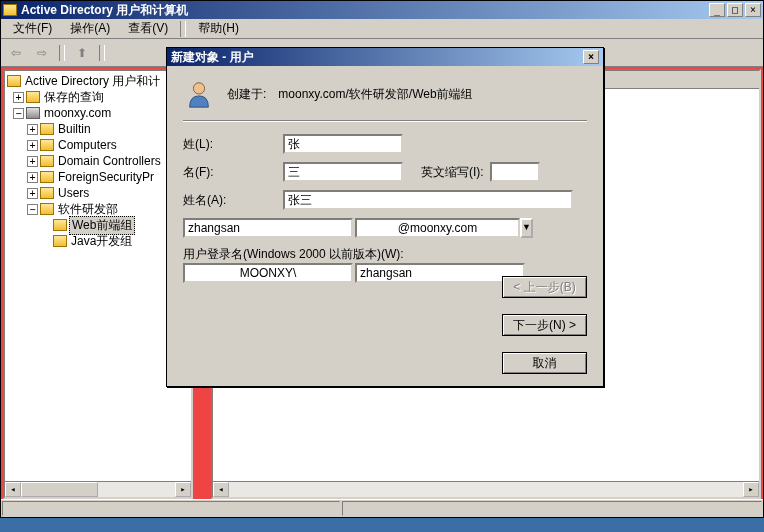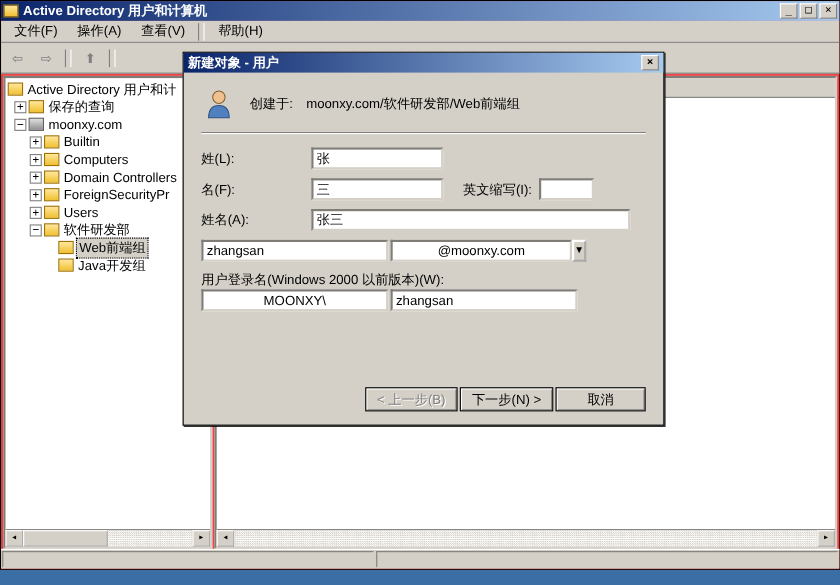--- a/index.html
+++ b/index.html
@@ -13,21 +13,21 @@
 .win-btn { width: 16px; height: 14px; background: #d4d0c8; border: 1px solid #fff; border-right-color: #808080; border-bottom-color: #808080; font-size: 10px; line-height: 12px; text-align: center; color: #000; cursor: pointer; font-family: monospace; }
 .folder-icon-sm { display: inline-block; width: 14px; height: 12px; background: linear-gradient(#ffe79c, #f0c030); border: 1px solid #a07000; }
 
 .menubar { height: 20px; background: #d4d0c8; border-bottom: 1px solid #808080; display: flex; align-items: center; padding: 0 4px; gap: 2px; }
 .menu-item { padding: 2px 8px; cursor: pointer; }
 .menu-sep-v { width: 6px; height: 16px; border-left: 1px solid #808080; border-right: 1px solid #fff; margin: 0 2px; }
 
 .toolbar { height: 28px; background: #d4d0c8; border-bottom: 1px solid #808080; display: flex; align-items: center; padding: 0 4px; gap: 4px; }
 .tool-btn { width: 22px; height: 22px; border: 1px solid transparent; display: flex; align-items: center; justify-content: center; color: #808080; }
 
-.client-area { position: absolute; top: 68px; left: 2px; right: 2px; bottom: 18px; display: flex; }
+.client-area { position: absolute; top: 68px; left: 2px; right: 2px; bottom: 18px; display: flex; gap: 16px; }
 .tree-pane { width: 190px; background: #fff; border: 2px inset #d4d0c8; overflow: auto; position: relative; }
 .tree { padding: 2px; white-space: nowrap; }
 .tree-node { display: flex; align-items: center; height: 16px; gap: 2px; }
 .tree-indent { display: inline-block; }
 .expander { width: 11px; height: 11px; border: 1px solid #808080; background: #fff; text-align: center; line-height: 9px; font-size: 10px; font-family: monospace; cursor: pointer; }
 .node-icon { width: 14px; height: 12px; display: inline-block; }
 .folder-icon { background: linear-gradient(#ffe79c, #f0c030); border: 1px solid #a07000; }
 .server-icon { background: linear-gradient(#e0e0e0, #909090); border: 1px solid #606060; }
 .node-label { padding: 0 2px; }
 .node-label.selected { background: #d4d0c8; border: 1px dotted #000; }
@@ -54,21 +54,21 @@
 .form-label { width: 100px; }
 .input-sunken { background: #fff; border: 2px inset #d4d0c8; height: 20px; padding: 1px 3px; font-size: 12px; }
 .input-sunken[readonly] { background: #fff; text-align: center; }
 .login-row { margin-top: 6px; }
 .login-inputs { display: flex; gap: 2px; margin-top: 0; margin-bottom: 8px; }
 .login-inputs .left { width: 170px; }
 .login-inputs .right { width: 170px; position: relative; }
 .select-wrap { display: flex; }
 .select-wrap .input-sunken { flex: 1; }
 .select-wrap .drop-btn { width: 16px; height: 20px; background: #d4d0c8; border: 2px outset #fff; font-size: 9px; text-align: center; line-height: 14px; cursor: pointer; }
-.buttons-row { position: absolute; bottom: 12px; right: 16px; display: flex; gap: 2px; }
+.buttons-row { position: absolute; bottom: 12px; right: 16px; display: flex; gap: 16px; flex-direction: column; }
 .btn { min-width: 82px; height: 22px; background: #d4d0c8; border: 1px solid #000; box-shadow: inset 1px 1px 0 #fff, inset -1px -1px 0 #808080; padding: 0 10px; cursor: pointer; font-size: 12px; }
 .btn.disabled { color: #808080; text-shadow: 1px 1px 0 #fff; cursor: default; }
 </style>
 </head>
 <body>
 
 <div class="main-window">
   <div class="titlebar">
     <span class="title">
       <span class="folder-icon-sm"></span>

